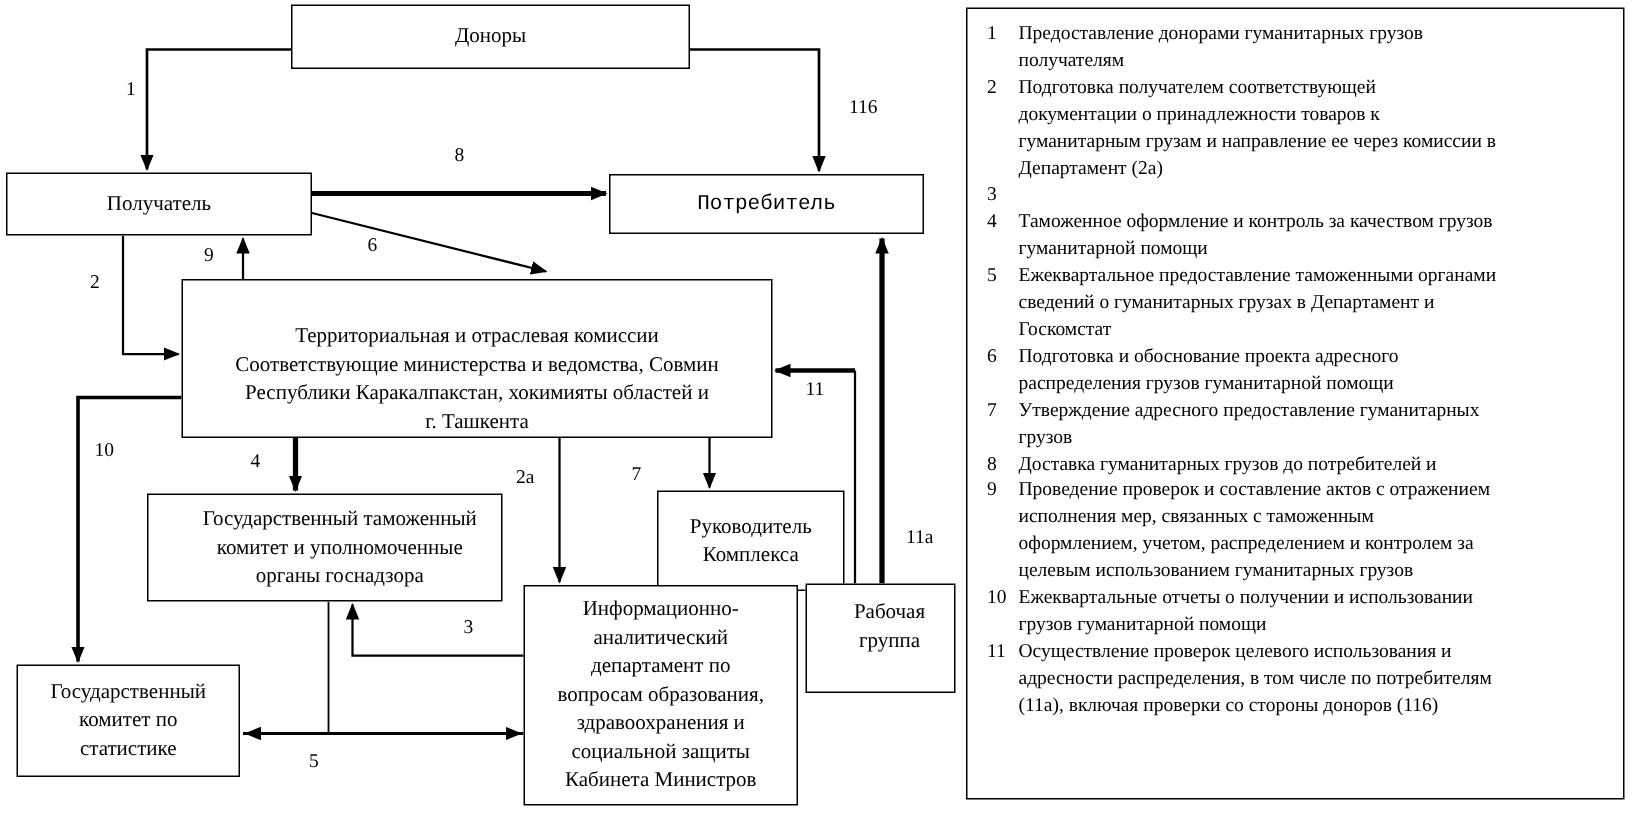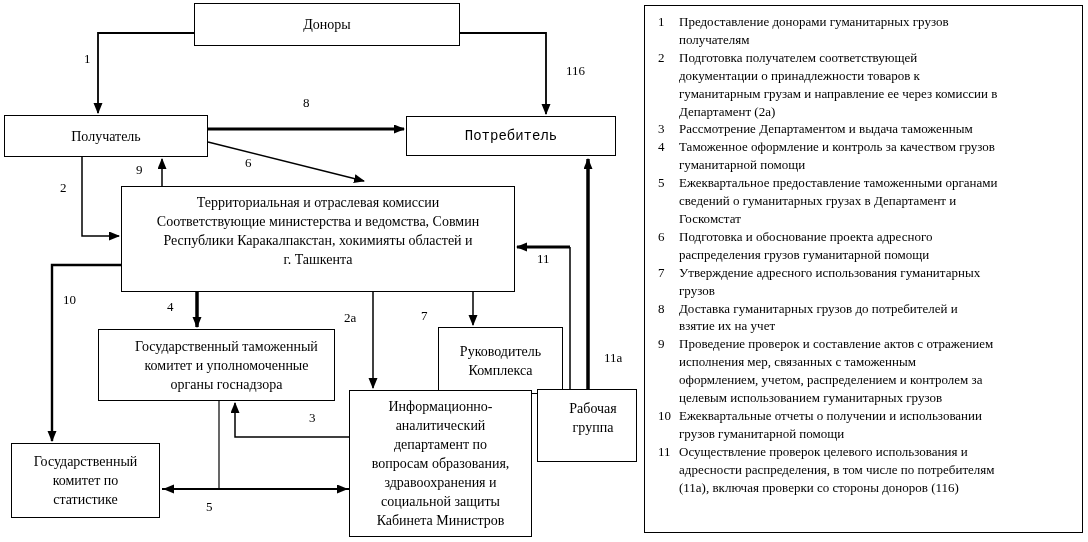--- a/index.html
+++ b/index.html
@@ -7,21 +7,21 @@
     position:relative;width:1088px;height:542px;background:#fff;
     font-family:"Liberation Serif","DejaVu Serif",serif;color:#000;overflow:hidden;
   }
   .edges{position:absolute;left:0;top:0;width:1088px;height:542px;}
   .fbox{
     position:absolute;box-sizing:border-box;border:1.5px solid #000;background:#fff;
     display:flex;flex-direction:column;justify-content:center;align-items:center;
     text-align:center;font-size:14px;line-height:19px;
   }
   .fbox .bline{width:100%;}
-  .fbox-commission{justify-content:flex-start;padding-top:6px;}
+  .fbox-commission{justify-content:flex-end;padding-top:6px;}
   .fbox-workgroup{justify-content:flex-start;padding-top:9px;padding-left:12px;}
   .elabel{
     position:absolute;font-size:13px;line-height:14px;white-space:nowrap;
   }
   .legend{
     position:absolute;box-sizing:border-box;border:1px solid #000;background:#fff;
     left:644px;top:5px;width:439px;height:528px;
     padding:7px 8px 0 13px;font-size:13px;line-height:17.9px;
   }
   .lrow{display:flex;align-items:flex-start;}
@@ -135,21 +135,20 @@
           <div class="ltext">
             <div class="lline">Подготовка получателем соответствующей</div>
             <div class="lline">документации о принадлежности товаров к</div>
             <div class="lline">гуманитарным грузам и направление ее через комиссии в</div>
             <div class="lline">Департамент (2а)</div>
           </div>
         </div>
         <div class="lrow">
           <div class="lnum">3</div>
           <div class="ltext">
-            <div class="lline">Рассмотрение Департаментом и выдача  таможенным</div>
           </div>
         </div>
         <div class="lrow">
           <div class="lnum">4</div>
           <div class="ltext">
             <div class="lline">Таможенное оформление и контроль за качеством грузов</div>
             <div class="lline">гуманитарной помощи</div>
           </div>
         </div>
         <div class="lrow">
@@ -163,29 +162,28 @@
         <div class="lrow">
           <div class="lnum">6</div>
           <div class="ltext">
             <div class="lline">Подготовка и обоснование проекта адресного</div>
             <div class="lline">распределения грузов гуманитарной помощи</div>
           </div>
         </div>
         <div class="lrow">
           <div class="lnum">7</div>
           <div class="ltext">
-            <div class="lline">Утверждение адресного использования гуманитарных</div>
+            <div class="lline">Утверждение адресного предоставление гуманитарных</div>
             <div class="lline">грузов</div>
           </div>
         </div>
         <div class="lrow">
           <div class="lnum">8</div>
           <div class="ltext">
             <div class="lline">Доставка  гуманитарных грузов до потребителей и</div>
-            <div class="lline">взятие их на учет</div>
           </div>
         </div>
         <div class="lrow">
           <div class="lnum">9</div>
           <div class="ltext">
             <div class="lline">Проведение проверок и составление актов с отражением</div>
             <div class="lline">исполнения мер, связанных с таможенным</div>
             <div class="lline">оформлением, учетом, распределением и контролем за</div>
             <div class="lline">целевым использованием гуманитарных грузов</div>
           </div>

